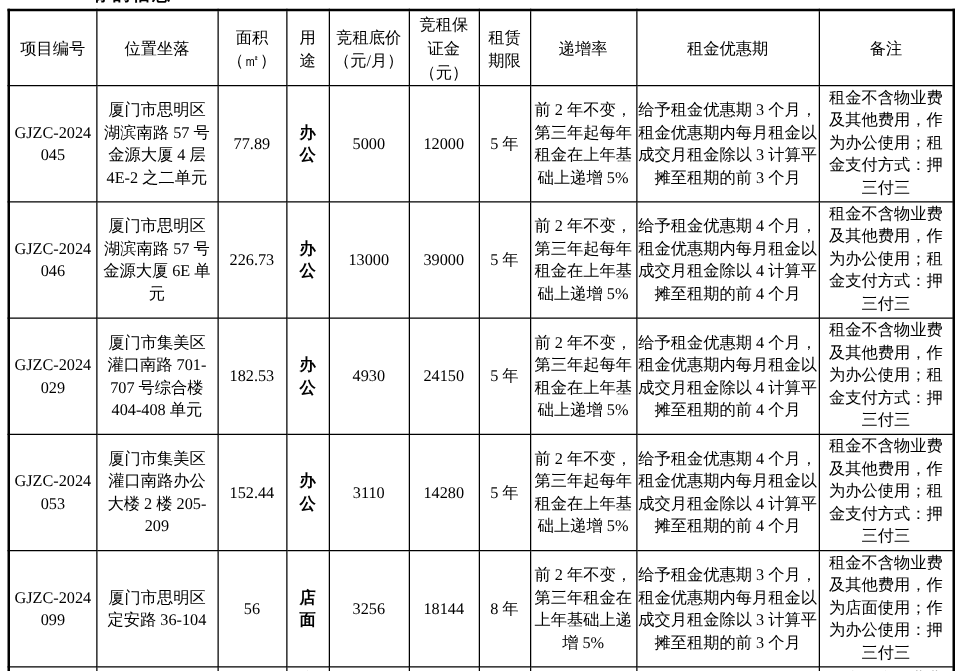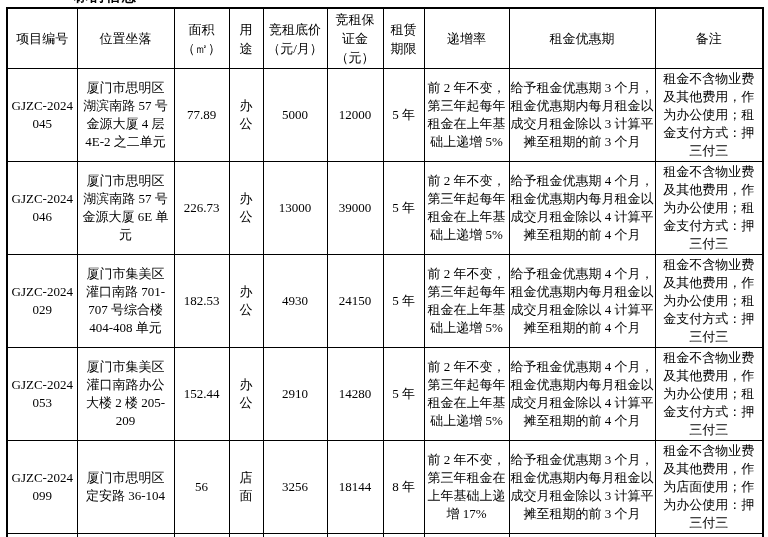--- a/index.html
+++ b/index.html
@@ -22,24 +22,24 @@
   .bid-table td,.bid-table th{
     border:1px solid #000;
     font-size:13px;font-weight:normal;
     text-align:center;vertical-align:middle;
     line-height:18px;padding:1px 3px;
     overflow:hidden;word-break:normal;
   }
   .bid-table th{white-space:pre-line;line-height:19px;}
   .bid-table{border:2px solid #000;}
   td.c-location{padding:1px 5px;margin-left:27px;}
-  td.c-usage{padding:1px 9px;}
+  td.c-usage{padding:1px 9px;font-weight:bold;}
   td.c-increment{padding:1px 3px;}
   td.c-discount{padding:1px 0;}
-  td.c-remarks{padding:1px 4px;}
+  td.c-remarks{padding:1px 4px;font-family:Liberation Mono, monospace;}
   tr.hdr{height:54px;}
   tr.r0{height:75px;} tr.r1{height:75px;} tr.r2{height:80px;}
   tr.r3{height:75px;} tr.r4{height:75px;} tr.r5{height:93px;}
 </style>
 </head>
 <body>
 
 <div class="clipped-heading">
   <span>标的信息</span>
 </div>
@@ -112,36 +112,36 @@
       <td class="c-term">5 年</td>
       <td class="c-increment">前 2 年不变，第三年起每年租金在上年基础上递增 5%</td>
       <td class="c-discount">给予租金优惠期 4 个月，租金优惠期内每月租金以成交月租金除以 4 计算平摊至租期的前 4 个月</td>
       <td class="c-remarks">租金不含物业费及其他费用，作为办公使用；租金支付方式：押三付三</td>
     </tr>
     <tr class="r3">
       <td class="c-id">GJZC-2024 053</td>
       <td class="c-location">厦门市集美区灌口南路办公大楼 2 楼 205-209</td>
       <td class="c-area">152.44</td>
       <td class="c-usage">办公</td>
-      <td class="c-price">2910</td>
+      <td class="c-price">3110</td>
       <td class="c-deposit">14280</td>
       <td class="c-term">5 年</td>
       <td class="c-increment">前 2 年不变，第三年起每年租金在上年基础上递增 5%</td>
       <td class="c-discount">给予租金优惠期 4 个月，租金优惠期内每月租金以成交月租金除以 4 计算平摊至租期的前 4 个月</td>
       <td class="c-remarks">租金不含物业费及其他费用，作为办公使用；租金支付方式：押三付三</td>
     </tr>
     <tr class="r4">
       <td class="c-id">GJZC-2024 099</td>
       <td class="c-location">厦门市思明区定安路 36-104</td>
       <td class="c-area">56</td>
       <td class="c-usage">店面</td>
       <td class="c-price">3256</td>
       <td class="c-deposit">18144</td>
       <td class="c-term">8 年</td>
-      <td class="c-increment">前 2 年不变，第三年租金在上年基础上递增 17%</td>
+      <td class="c-increment">前 2 年不变，第三年租金在上年基础上递增 5%</td>
       <td class="c-discount">给予租金优惠期 3 个月，租金优惠期内每月租金以成交月租金除以 3 计算平摊至租期的前 3 个月</td>
       <td class="c-remarks">租金不含物业费及其他费用，作为店面使用；作为办公使用：押三付三</td>
     </tr>
     <tr class="r5">
       <td class="c-id">GJZC-2024 101</td>
       <td class="c-location">厦门市同安区居安里 172 之 9 店面</td>
       <td class="c-area">41.11</td>
       <td class="c-usage">店面或仓库</td>
       <td class="c-price">1240</td>
       <td class="c-deposit">3720</td>

